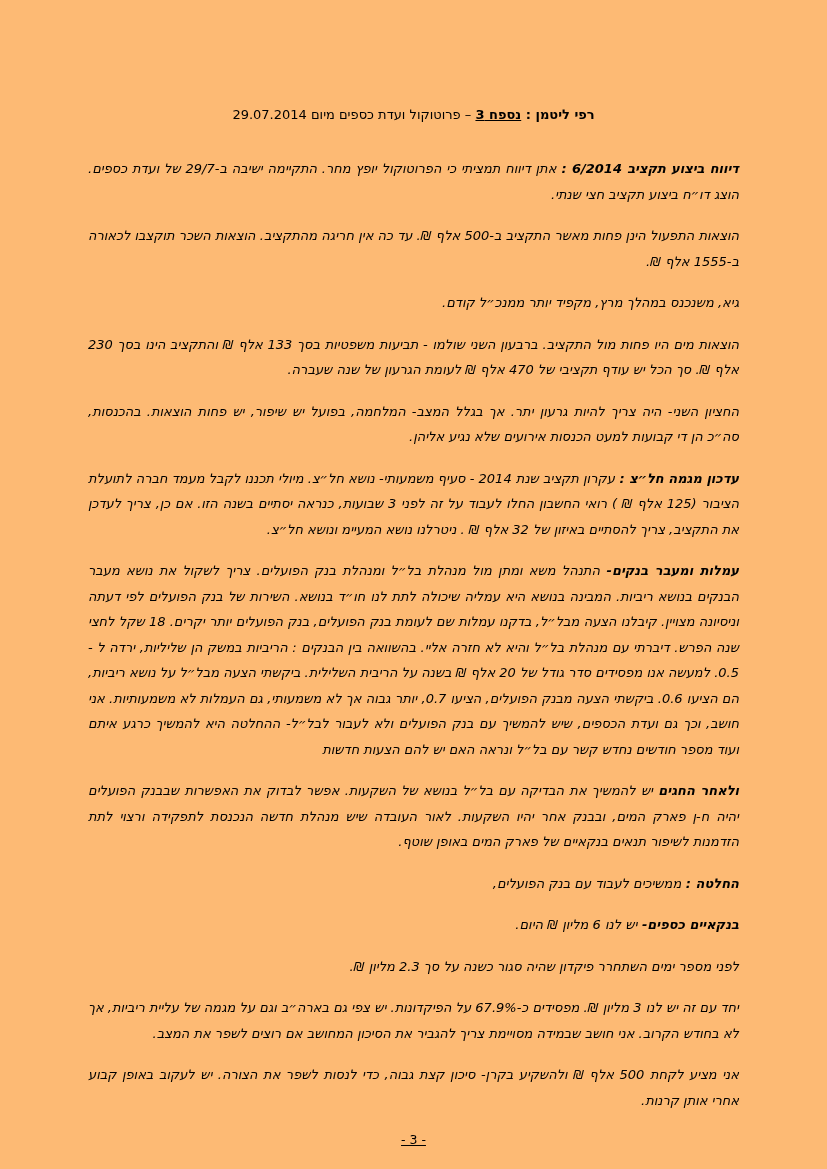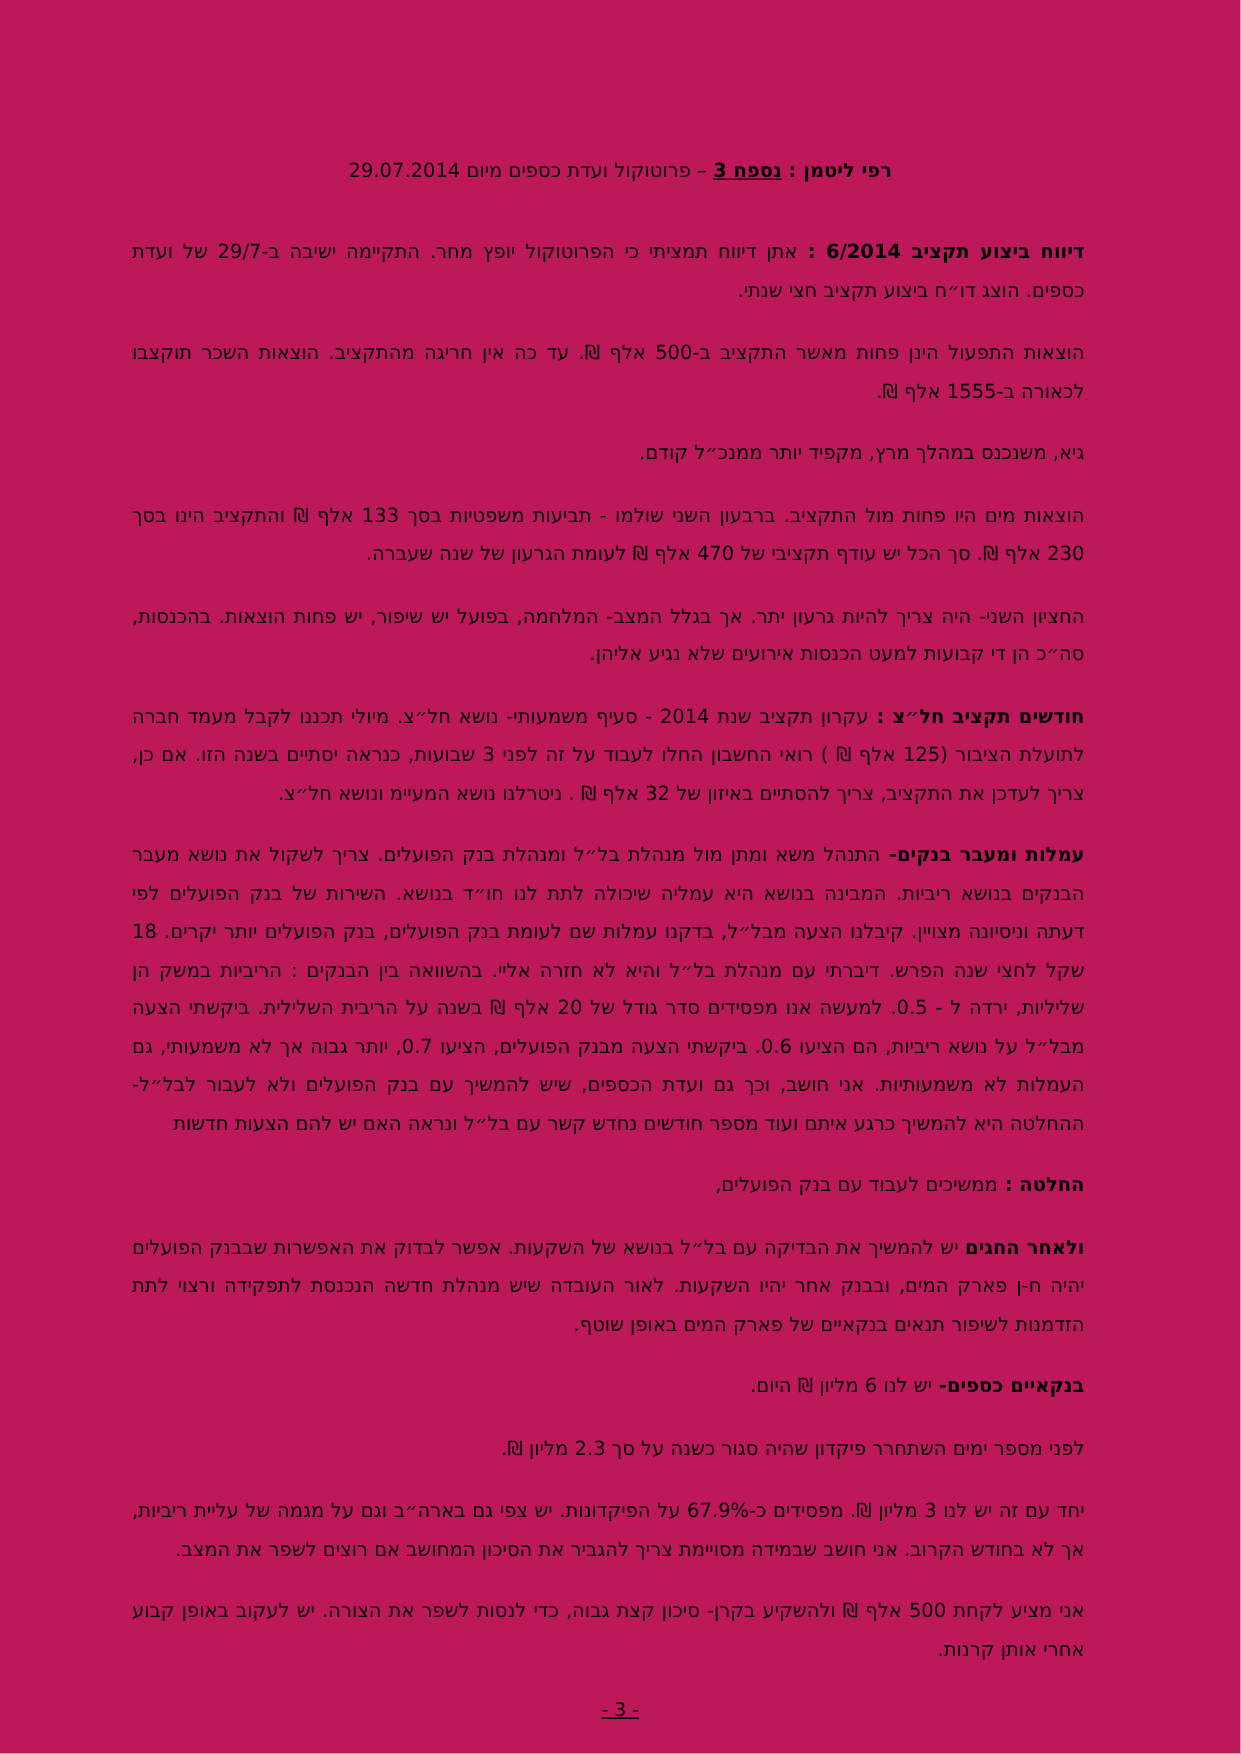--- a/index.html
+++ b/index.html
@@ -7,41 +7,42 @@
     padding: 0;
     background: #ffffff;
   }
   body {
     font-family: "DejaVu Sans", sans-serif;
   }
   .page {
     position: relative;
     width: 827px;
     height: 1169px;
-    background: #be185d;
+    background: #fdba74;
     overflow: hidden;
     box-sizing: border-box;
   }
   .content {
     position: absolute;
     top: 104px;
     right: 88px;
     left: 88px;
     direction: rtl;
     text-align: justify;
     font-size: 13.0px;
     line-height: 25.5px;
     color: #000000;
     font-family: "DejaVu Sans", sans-serif;
   }
   .para {
-    margin: 0 16px 16px 0;
+    margin: 0 0 16px 0;
     direction: rtl;
     text-align: justify;
     text-justify: inter-word;
+    font-style: italic;
   }
   .para:last-child { margin-bottom: 0; }
 
   .center {
     text-align: right;
     text-justify: auto;
   }
   .right {
     text-align: right;
     text-justify: auto;
@@ -97,33 +98,33 @@
 
     <p class="para">
       <span>הוצאות מים היו פחות מול התקציב. ברבעון השני שולמו - תביעות משפטיות בסך 133 אלף ₪ והתקציב הינו בסך 230 אלף ₪. סך הכל יש עודף תקציבי של 470 אלף ₪ לעומת הגרעון של שנה שעברה.</span>
     </p>
 
     <p class="para">
       <span>החציון השני- היה צריך להיות גרעון יתר. אך בגלל המצב- המלחמה, בפועל יש שיפור, יש פחות הוצאות. בהכנסות, סה״כ הן די קבועות למעט הכנסות אירועים שלא נגיע אליהן.</span>
     </p>
 
     <p class="para">
-      <span class="b">חודשים תקציב חל״צ</span><span class="b"> : </span><span>עקרון תקציב שנת 2014 - סעיף משמעותי- נושא חל״צ. מיולי תכננו לקבל מעמד חברה לתועלת הציבור (125 אלף ₪ ) רואי החשבון החלו לעבוד על זה לפני 3 שבועות, כנראה יסתיים בשנה הזו. אם כן, צריך לעדכן את התקציב, צריך להסתיים באיזון של 32 אלף ₪ . ניטרלנו נושא המעיימ ונושא חל״צ.</span>
+      <span class="b">עדכון מגמה חל״צ</span><span class="b"> : </span><span>עקרון תקציב שנת 2014 - סעיף משמעותי- נושא חל״צ. מיולי תכננו לקבל מעמד חברה לתועלת הציבור (125 אלף ₪ ) רואי החשבון החלו לעבוד על זה לפני 3 שבועות, כנראה יסתיים בשנה הזו. אם כן, צריך לעדכן את התקציב, צריך להסתיים באיזון של 32 אלף ₪ . ניטרלנו נושא המעיימ ונושא חל״צ.</span>
     </p>
 
     <p class="para">
       <span class="b">עמלות ומעבר בנקים</span><span class="b">- </span><span>התנהל משא ומתן מול מנהלת בל״ל ומנהלת בנק הפועלים. צריך לשקול את נושא מעבר הבנקים בנושא ריביות. המבינה בנושא היא עמליה שיכולה לתת לנו חו״ד בנושא. השירות של בנק הפועלים לפי דעתה וניסיונה מצויין. קיבלנו הצעה מבל״ל, בדקנו עמלות שם לעומת בנק הפועלים, בנק הפועלים יותר יקרים. 18 שקל לחצי שנה הפרש. דיברתי עם מנהלת בל״ל והיא לא חזרה אליי. בהשוואה בין הבנקים : הריביות במשק הן שליליות, ירדה ל - 0.5. למעשה אנו מפסידים סדר גודל של 20 אלף ₪ בשנה על הריבית השלילית. ביקשתי הצעה מבל״ל על נושא ריביות, הם הציעו 0.6. ביקשתי הצעה מבנק הפועלים, הציעו 0.7, יותר גבוה אך לא משמעותי, גם העמלות לא משמעותיות. אני חושב, וכך גם ועדת הכספים, שיש להמשיך עם בנק הפועלים ולא לעבור לבל״ל- ההחלטה היא להמשיך כרגע איתם ועוד מספר חודשים נחדש קשר עם בל״ל ונראה האם יש להם הצעות חדשות</span>
     </p>
 
+    <p class="para">
+      <span class="b">ולאחר החגים</span><span> </span><span>יש להמשיך את הבדיקה עם בל״ל בנושא של השקעות. אפשר לבדוק את האפשרות שבבנק הפועלים יהיה ח-ן פארק המים, ובבנק אחר יהיו השקעות. לאור העובדה שיש מנהלת חדשה הנכנסת לתפקידה ורצוי לתת הזדמנות לשיפור תנאים בנקאיים של פארק המים באופן שוטף.</span>
+    </p>
+
     <p class="para right">
       <span class="b">החלטה</span><span class="b"> : </span><span>ממשיכים לעבוד עם בנק הפועלים,</span>
-    </p>
-
-    <p class="para">
-      <span class="b">ולאחר החגים</span><span> </span><span>יש להמשיך את הבדיקה עם בל״ל בנושא של השקעות. אפשר לבדוק את האפשרות שבבנק הפועלים יהיה ח-ן פארק המים, ובבנק אחר יהיו השקעות. לאור העובדה שיש מנהלת חדשה הנכנסת לתפקידה ורצוי לתת הזדמנות לשיפור תנאים בנקאיים של פארק המים באופן שוטף.</span>
     </p>
 
     <p class="para center">
       <span class="b">בנקאיים כספים</span><span class="b">- </span><span>יש לנו 6 מליון ₪ היום.</span>
     </p>
 
     <p class="para center">
       <span>לפני מספר ימים השתחרר פיקדון שהיה סגור כשנה על סך 2.3 מליון ₪.</span>
     </p>
 

